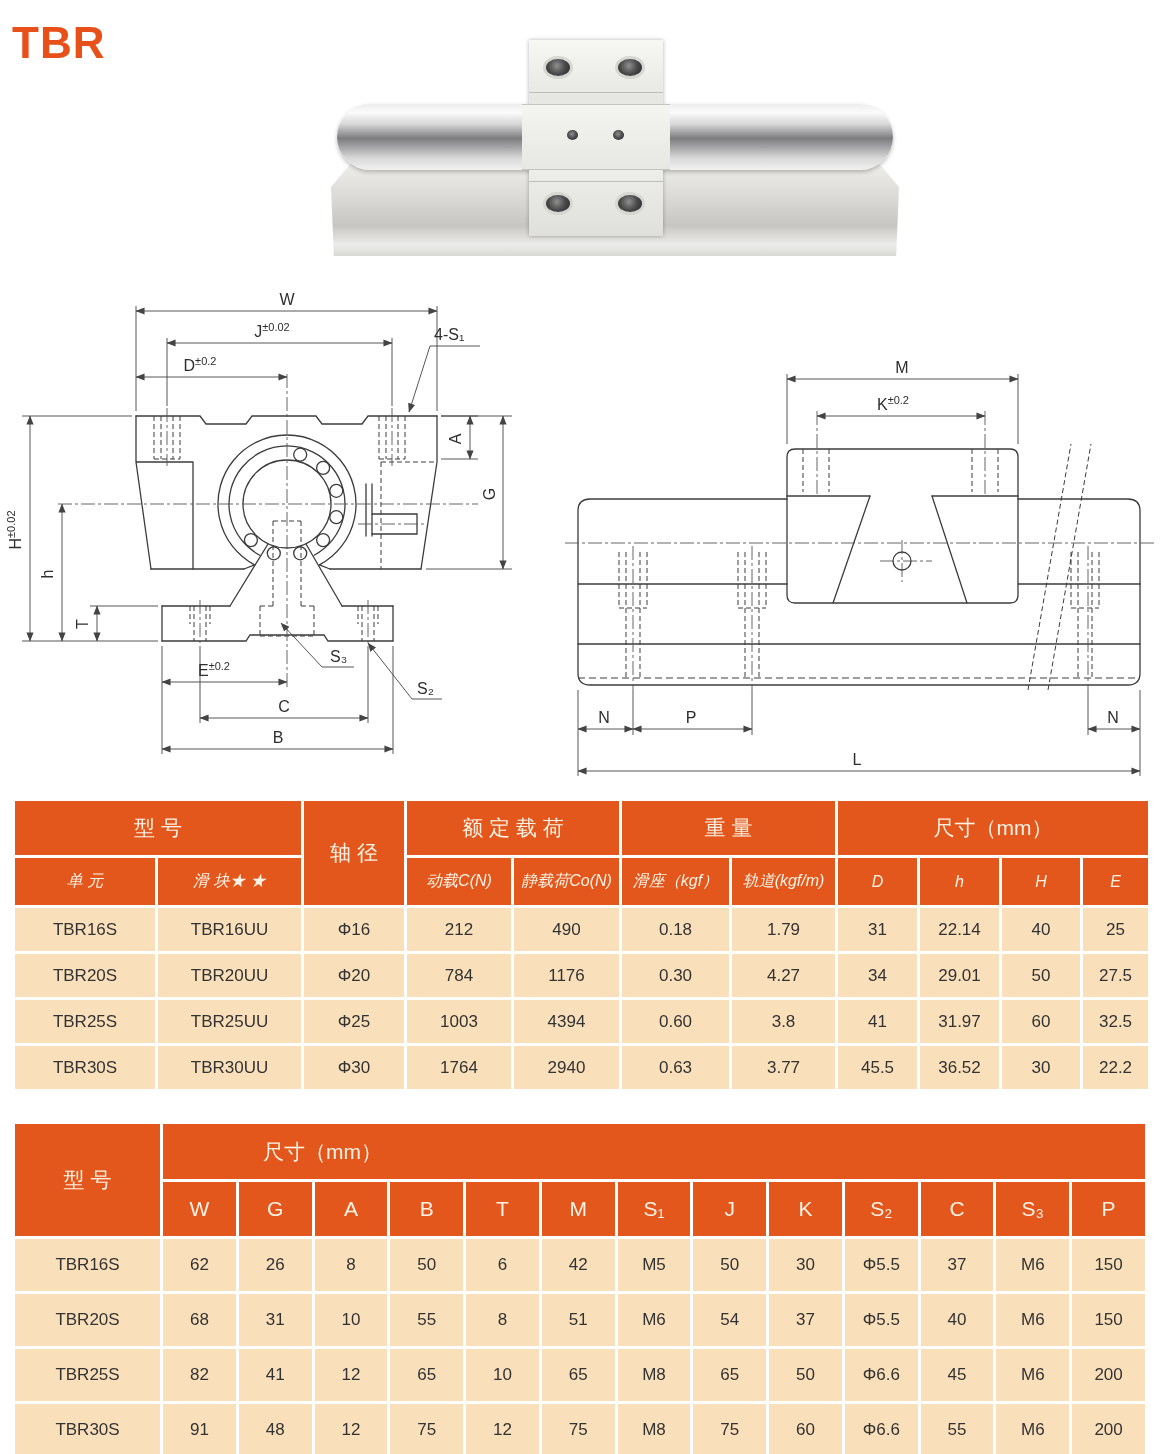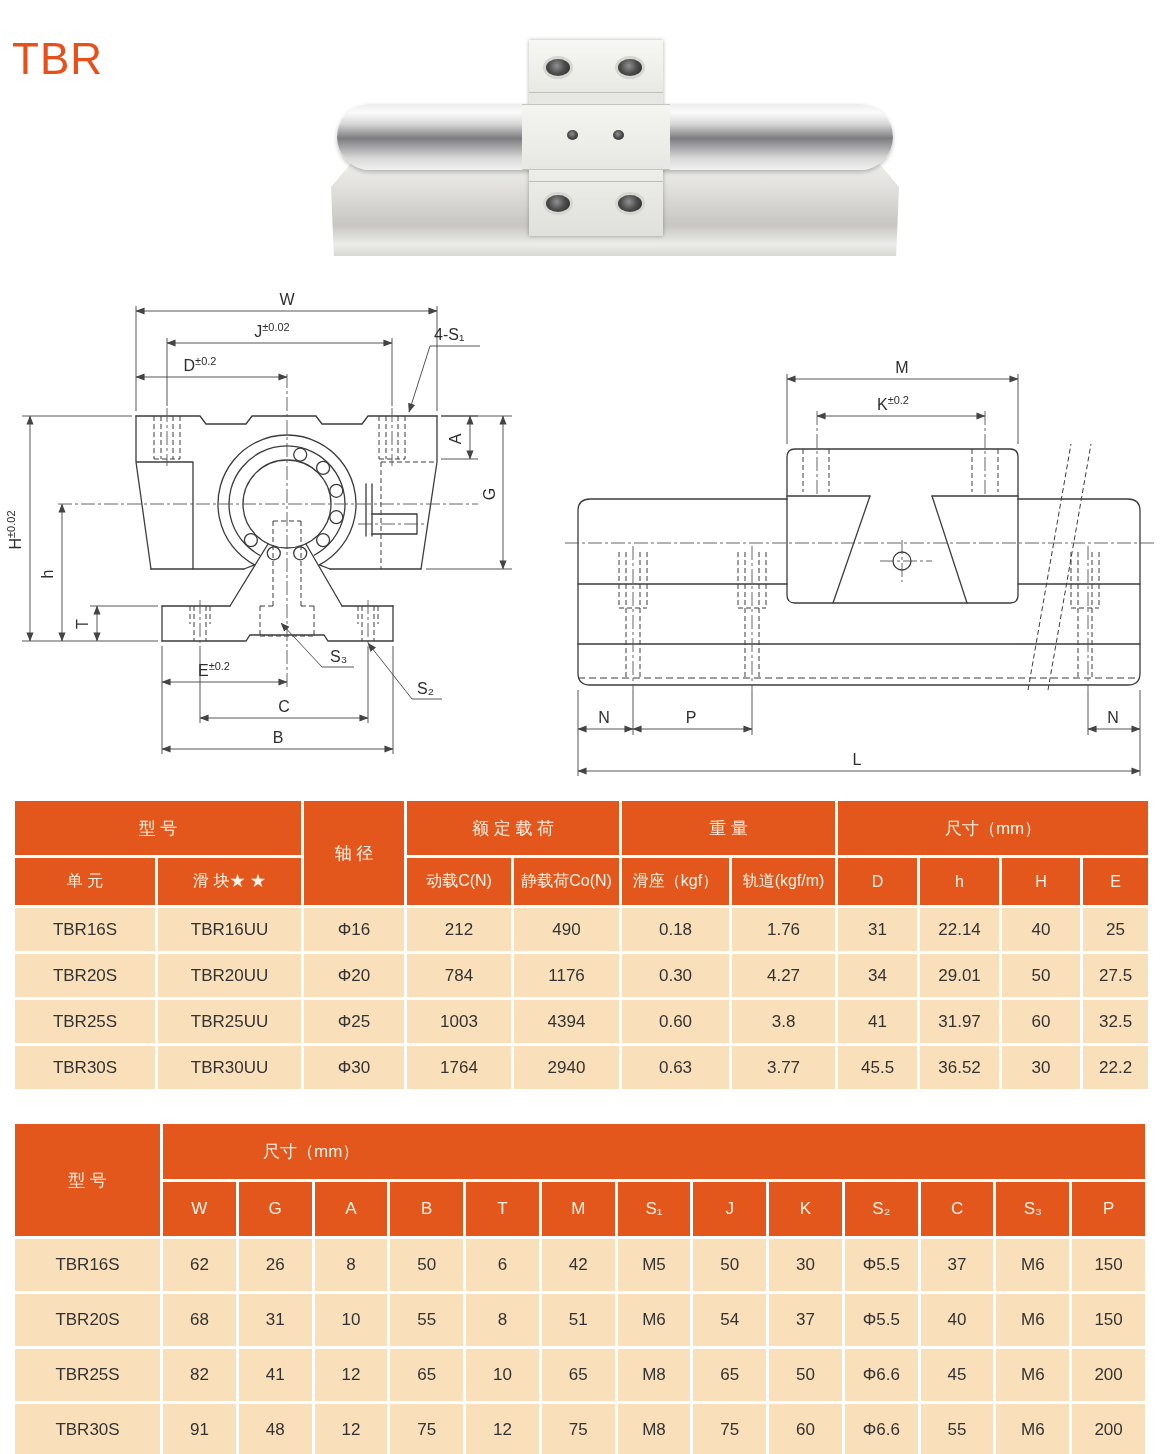--- a/index.html
+++ b/index.html
@@ -2,22 +2,22 @@
 <html><head>
 <meta charset="utf-8">
 <style>
   html,body{margin:0;padding:0;}
   body{
     width:1160px;height:1454px;position:relative;background:#ffffff;
     font-family:"Liberation Sans",sans-serif;overflow:hidden;
   }
   
   .page-title{
-    position:absolute;top:34px;left:12px;
-    font-size:44px;font-weight:normal;color:#e8501a;letter-spacing:1px;
+    position:absolute;top:18px;left:12px;
+    font-size:44px;font-weight:bold;color:#e8501a;letter-spacing:1px;
   }
   
   .photo{position:absolute;left:325px;top:30px;width:580px;height:228px;}
   .photo .base{
     position:absolute;left:6px;top:130px;width:568px;height:96px;
     background:linear-gradient(180deg,#f0f0ec 0%,#dddcd8 35%,#c7c6c2 68%,#ececea 88%,#d8d8d4 100%);
     clip-path:polygon(4% 0,96% 0,100% 28%,99.5% 100%,0.5% 100%,0 28%);
   }
   .photo .shaft{
     position:absolute;left:12px;top:74px;width:556px;height:66px;border-radius:33px/50%;
@@ -46,24 +46,24 @@
   .obj{stroke:#3c3c3c;stroke-width:1.3;fill:none;stroke-linecap:round;}
   .hid{stroke:#3c3c3c;stroke-width:1;fill:none;stroke-dasharray:5 3;}
   .ctr{stroke:#555;stroke-width:0.9;fill:none;stroke-dasharray:14 3 3 3;}
   .dim{stroke:#444;stroke-width:0.9;fill:none;}
   .lbl{font-family:"Liberation Sans",sans-serif;font-size:16px;fill:#2e2e2e;}
   .tol{font-size:11px;}
   
   .tables{position:absolute;left:12px;top:798px;width:1136px;}
   table{border-collapse:collapse;table-layout:fixed;width:1136px;}
   th,td{border:3px solid #ffffff;text-align:center;vertical-align:middle;overflow:hidden;}
-  th{background:#e4571c;color:#fcf3e6;font-weight:normal;font-size:17px;}
+  th{background:#e4571c;color:#fcf3e6;font-weight:normal;font-size:21px;}
   td{background:#f9dfba;color:#333333;font-size:17px;}
   #t1 thead tr.r1 th{height:52px;}
-  #t1 thead tr.r2 th{height:45px;font-size:16px;}
+  #t1 thead tr.r2 th{height:45px;font-size:16px;font-style:italic;}
   #t1 tbody td{height:41px;}
   #t2{margin-top:29px;}
   #t2 thead tr.r1 th{height:53px;}
   #t2 thead tr.r2 th{height:52px;}
   #t2 tbody td{height:50px;}
 </style>
 </head>
 <body>
 
 <div class="page-title">TBR</div>
@@ -275,21 +275,21 @@
       </tr>
     </thead>
     <tbody>
       <tr>
         <td>TBR16S</td>
         <td>TBR16UU</td>
         <td>Φ16</td>
         <td>212</td>
         <td>490</td>
         <td>0.18</td>
-        <td>1.76</td>
+        <td>1.79</td>
         <td>31</td>
         <td>22.14</td>
         <td>40</td>
         <td>25</td>
       </tr>
       <tr>
         <td>TBR20S</td>
         <td>TBR20UU</td>
         <td>Φ20</td>
         <td>784</td>

